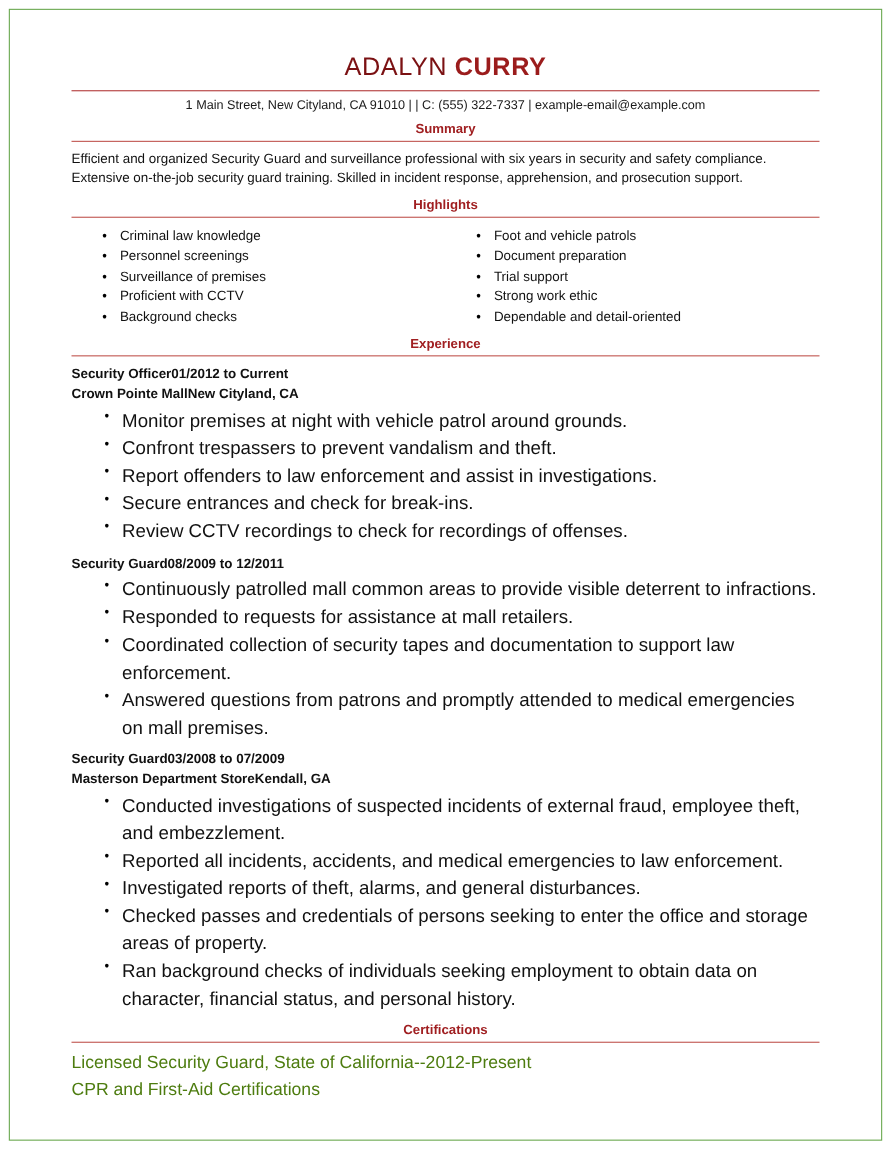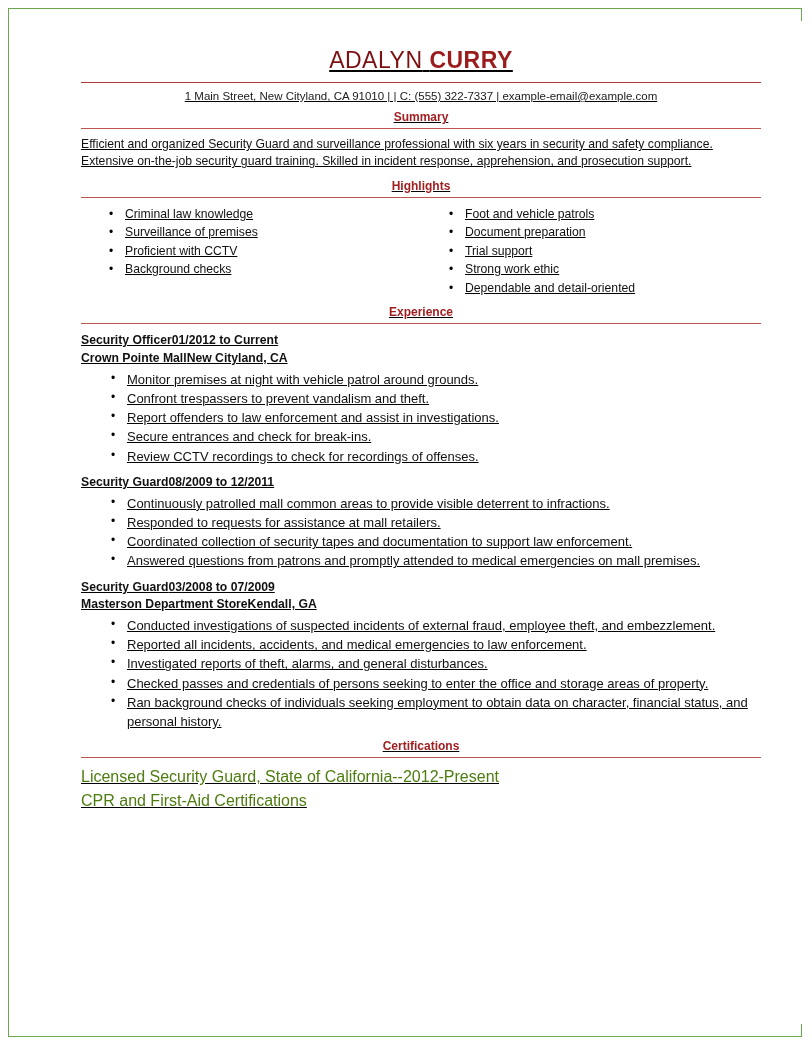--- a/index.html
+++ b/index.html
@@ -19,28 +19,27 @@
     left: 8px;
     top: 8px;
     width: 794px;
     height: 1029px;
     border: 1px solid #6aa84f;
     box-sizing: border-box;
     background: #ffffff;
   }
   .sheet {
     position: absolute;
-    left: 28px;
+    left: 12px;
     top: 12px;
     width: 768px;
     height: 1003px;
     background: #ffffff;
     box-sizing: border-box;
     padding: 26px 44px 0 44px;
-    text-decoration: underline;
   }
   .name {
     text-align: center;
     font-size: 23px;
     letter-spacing: 0.5px;
     color: #9b1c1c;
     font-weight: bold;
     margin: 0 0 8px 0;
   }
   .name .first {
@@ -120,21 +119,21 @@
   }
   .job-row .right {
     text-align: right;
   }
   ul.job-bullets {
     margin: 2px 0 0 0;
     padding-left: 46px;
     list-style: none;
   }
   ul.job-bullets li {
-    font-size: 13px;
+    font-size: 17px;
     line-height: 1.48;
     color: #111111;
     position: relative;
   }
   ul.job-bullets li:before {
     content: "\2022";
     position: absolute;
     left: -16px;
     top: 0;
     color: #000;
@@ -165,20 +164,21 @@
     <div class="section-title">Summary</div>
     <div class="rule thin"></div>
     <div class="body-text">Efficient and organized Security Guard and surveillance professional with six years in security and safety compliance. Extensive on-the-job security guard training. Skilled in incident response, apprehension, and prosecution support.</div>
 
     <div class="section-title">Highlights</div>
     <div class="rule thin"></div>
     <div class="highlights">
       <div class="col">
         <ul class="bullets">
           <li>Criminal law knowledge</li>
+          <li>Personnel screenings</li>
           <li>Surveillance of premises</li>
           <li>Proficient with CCTV</li>
           <li>Background checks</li>
         </ul>
       </div>
       <div class="col">
         <ul class="bullets">
           <li>Foot and vehicle patrols</li>
           <li>Document preparation</li>
           <li>Trial support</li>

